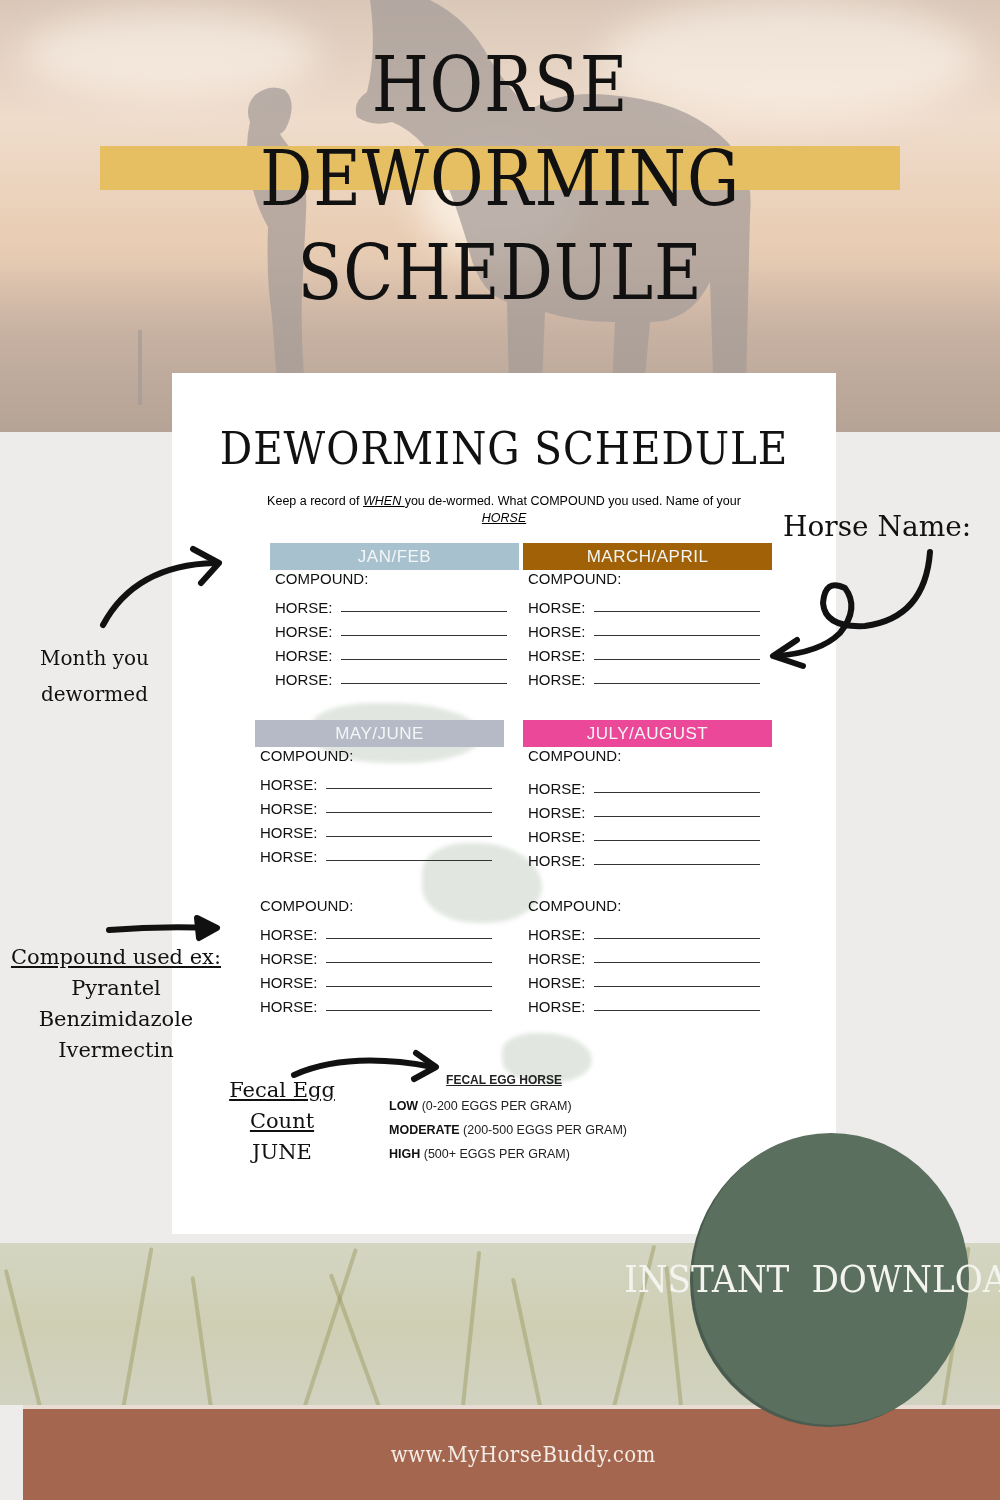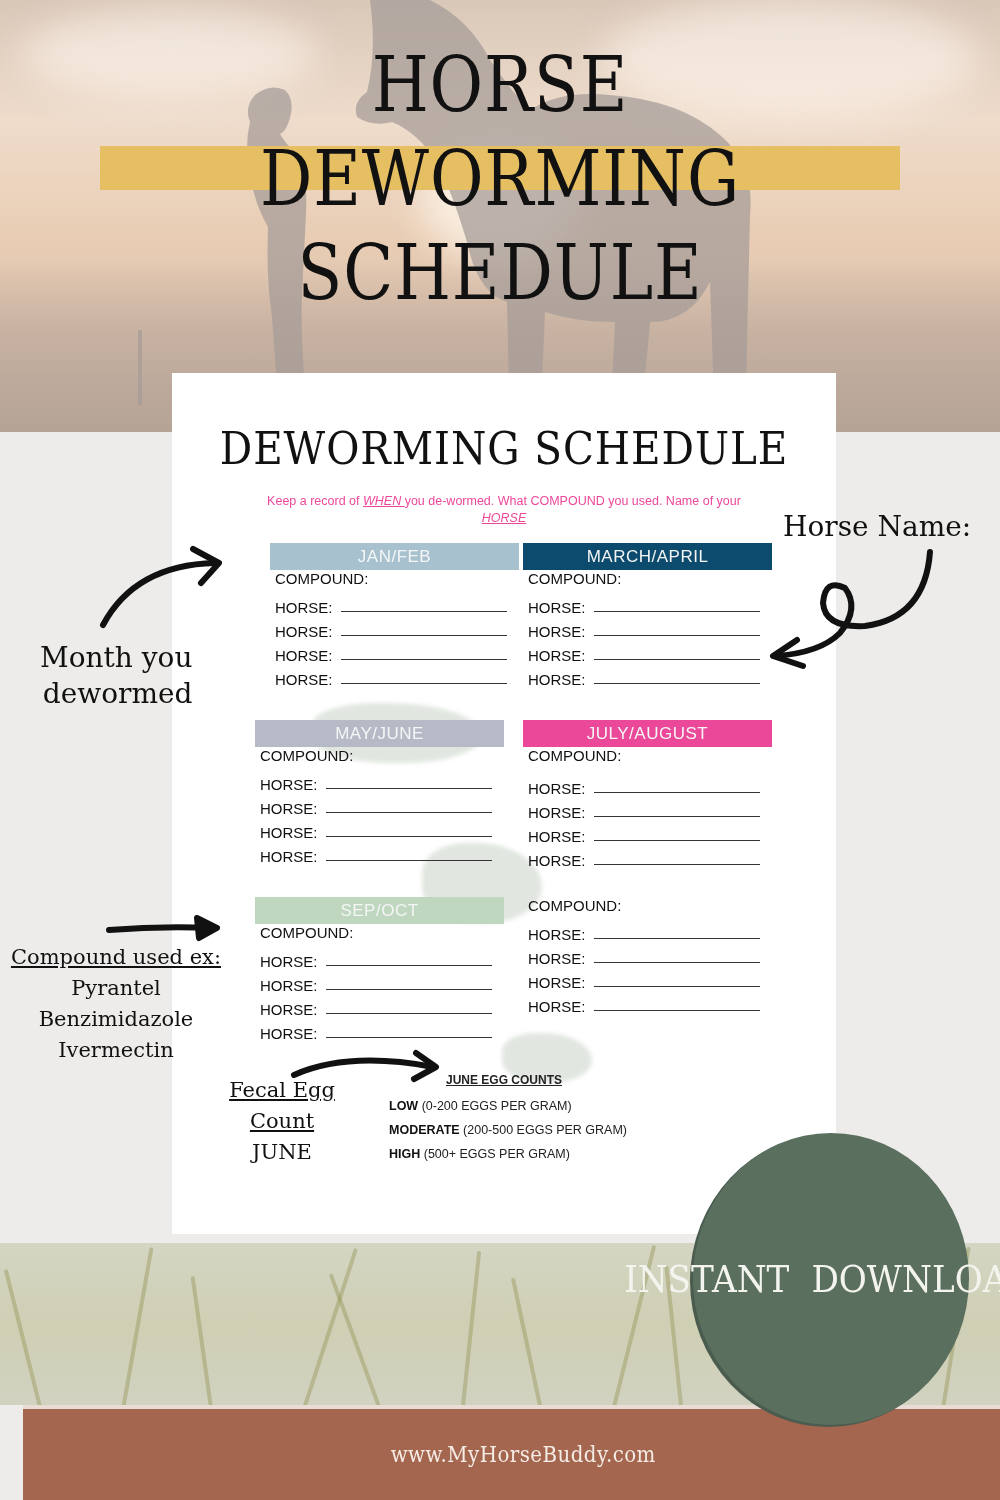--- a/index.html
+++ b/index.html
@@ -27,21 +27,21 @@
   .footer { position:absolute; left:0; top:1405px; width:1000px; height:95px; background:#a4664f;
     border-top:4px solid #e9dcd4; display:flex; align-items:center; justify-content:center;margin-left:23px; }
   .footer span { color:#f5ece6; font-size:22px; letter-spacing:0.5px; transform: scaleX(0.9); }
 
   
   .sheet { position:absolute; left:172px; top:373px; width:664px; height:861px; background:#fff; z-index:4; }
   .sheet .leaf { position:absolute; background: rgba(170,185,165,0.35); border-radius: 40% 60% 50% 50%; filter: blur(2px); }
   .sheet-title { position:absolute; left:0; top:50px; width:664px; text-align:center; font-family:"DejaVu Serif", serif;
     font-size:44px; color:#111; letter-spacing:1px; transform: scaleX(0.92); }
   .sheet-sub { position:absolute; left:60px; top:120px; width:544px; text-align:center;
-    font-family:"Liberation Sans", sans-serif; font-size:12.5px; line-height:17px; color:#ec4899; }
+    font-family:"Liberation Sans", sans-serif; font-size:12.5px; line-height:17px; color:#000000; }
   .sheet-sub u { font-style: italic; }
 
   .block { position:absolute; width:249px; }
   .block .hdr { height:27px; display:flex; align-items:center; justify-content:center;
     font-family:"Liberation Sans", sans-serif; font-size:17px; color:#f4f6f6; letter-spacing:0.5px; }
   .block .row { font-family:"Liberation Sans", sans-serif; font-size:15px; color:#111; height:24px; display:flex; align-items:flex-end; padding-left:5px; }
   .block .row.compound { height:22px; align-items:flex-start; }
   .block .row .lbl { width:66px; }
   .block .row .line { width:166px; border-bottom:1.5px solid #333; height:1px; margin-bottom:4px; }
 
@@ -129,21 +129,21 @@
     <div class="row">
         <span class="lbl">HORSE:</span>
         <span class="line"></span>
       </div>
     <div class="row">
         <span class="lbl">HORSE:</span>
         <span class="line"></span>
       </div>
   </div>
   <div class="block" style="left:351px;top:170px;">
-    <div class="hdr" style="background:#0c4a6e">MARCH/APRIL</div>
+    <div class="hdr" style="background:#a16207">MARCH/APRIL</div>
     <div class="row compound">
         <span>COMPOUND:</span>
       </div>
     <div class="row">
         <span class="lbl">HORSE:</span>
         <span class="line"></span>
       </div>
     <div class="row">
         <span class="lbl">HORSE:</span>
         <span class="line"></span>
@@ -195,21 +195,20 @@
     <div class="row">
         <span class="lbl">HORSE:</span>
         <span class="line"></span>
       </div>
     <div class="row">
         <span class="lbl">HORSE:</span>
         <span class="line"></span>
       </div>
   </div>
   <div class="block" style="left:83px;top:524px;">
-    <div class="hdr" style="background:#bfd6bf">SEP/OCT</div>
     <div class="row compound">
         <span>COMPOUND:</span>
       </div>
     <div class="row">
         <span class="lbl">HORSE:</span>
         <span class="line"></span>
       </div>
     <div class="row">
         <span class="lbl">HORSE:</span>
         <span class="line"></span>
@@ -239,29 +238,29 @@
         <span class="lbl">HORSE:</span>
         <span class="line"></span>
       </div>
     <div class="row">
         <span class="lbl">HORSE:</span>
         <span class="line"></span>
       </div>
   </div>
 
   <div class="fecal">
-    <div class="ttl">JUNE EGG COUNTS</div>
+    <div class="ttl">FECAL EGG HORSE</div>
     <div class="it"><b>LOW</b><span> (0-200 EGGS PER GRAM)</span></div>
     <div class="it"><b>MODERATE</b><span> (200-500 EGGS PER GRAM)</span></div>
     <div class="it"><b>HIGH</b><span> (500+ EGGS PER GRAM)</span></div>
   </div>
 </div>
 
 <div class="note" style="left:783px;top:510px;font-size:28px;">Horse Name:</div>
-<div class="note" style="left:40px;top:640px;font-size:28px;line-height:36px;text-align:right;">
+<div class="note" style="left:40px;top:640px;font-size:20px;line-height:36px;text-align:center;">
   <span>Month you</span><br><span>dewormed</span>
 </div>
 <div class="note u" style="left:8px;top:942px;width:216px;font-size:21px;line-height:31px;">
   <span class="ul">Compound used ex:</span><br>
   <span>Pyrantel</span><br>
   <span>Benzimidazole</span><br>
   <span>Ivermectin</span>
 </div>
 <div class="note u" style="left:196px;top:1075px;width:172px;font-size:21px;line-height:31px;">
   <span class="ul">Fecal Egg Count</span><br>

